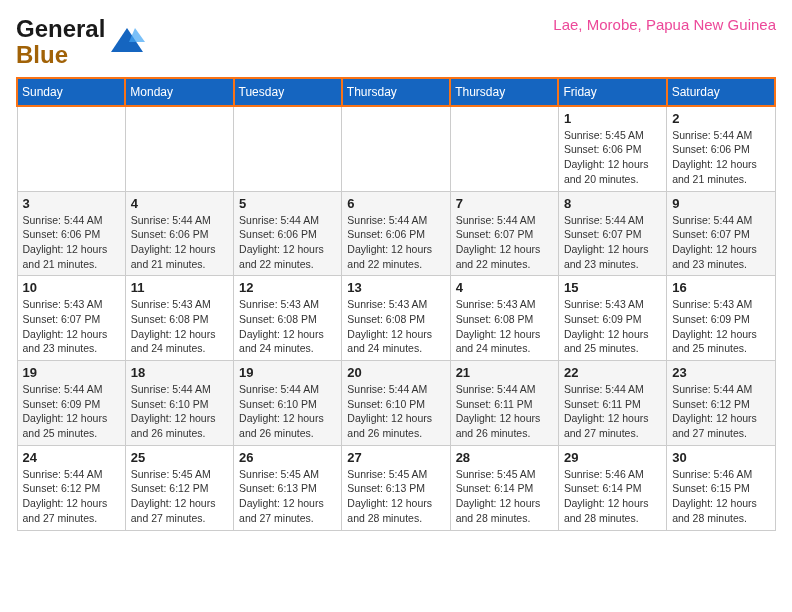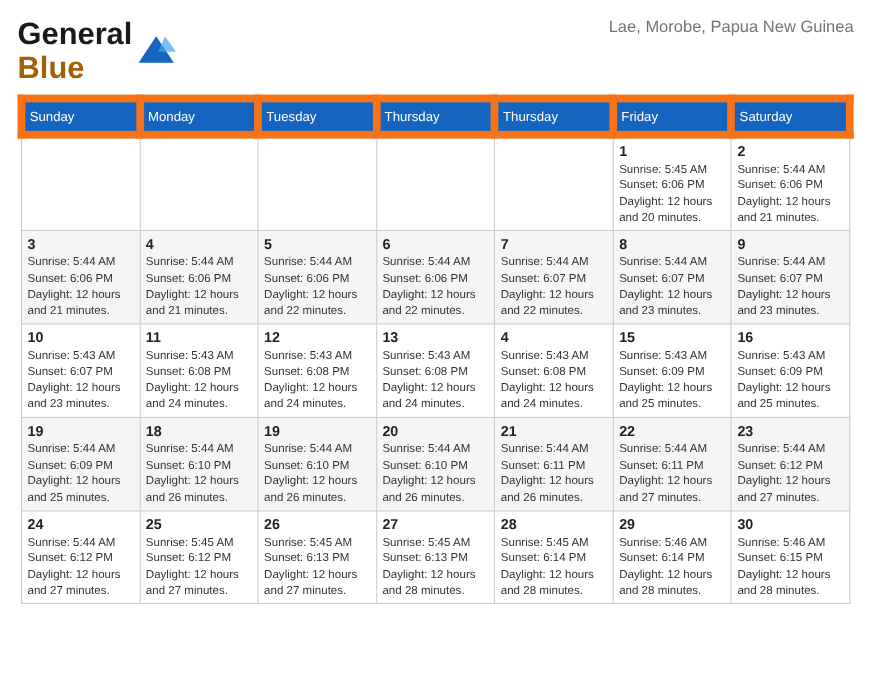--- a/index.html
+++ b/index.html
@@ -24,35 +24,35 @@
     .title-block {
       text-align: right;
     }
     .month-title {
       font-size: 36px;
       font-weight: 300;
       color: #222;
     }
     .location {
       font-size: 15px;
-      color: #737373;
+      color: #ec4899;
     }
     .calendar {
       width: 100%;
       border-collapse: collapse;
       font-size: 11px;
     }
     .calendar th {
       background: #1565c0;
       color: #fff;
       padding: 6px 4px;
       text-align: left;
       font-size: 12px;
       font-weight: normal;
-      border: 7px solid #f97316;
+      border: 2px solid #f97316;
     }
     .calendar td {
       border: 1px solid #ccc;
       vertical-align: top;
       padding: 4px 5px;
       width: 108px;
       min-height: 80px;
       background: #fff;
     }
     .calendar td.alt-row {
@@ -73,21 +73,21 @@
     .empty-cell {
       background: #fff;
     }
   </style>
 </head>
 <body>
 
 <div class="header">
   <div class="logo">
     <div style="display:flex;align-items:center;gap:4px;">
-      <div style="display:flex;flex-direction:column;font-size:28px;font-weight:bold;line-height:1.1;">
+      <div style="display:flex;flex-direction:column;font-size:24px;font-weight:bold;line-height:1.1;">
         <span style="color:#1a1a1a;">General</span>
         <span style="color:#a16207;">Blue</span>
       </div>
       <svg width="36" height="36" viewBox="0 0 36 36">
         <polygon points="18,4 34,28 2,28" fill="#1565c0"></polygon>
         <polygon points="26,4 36,18 20,18" fill="#42a5f5" opacity="0.7"></polygon>
       </svg>
     </div>
   </div>
   <div class="title-block">

